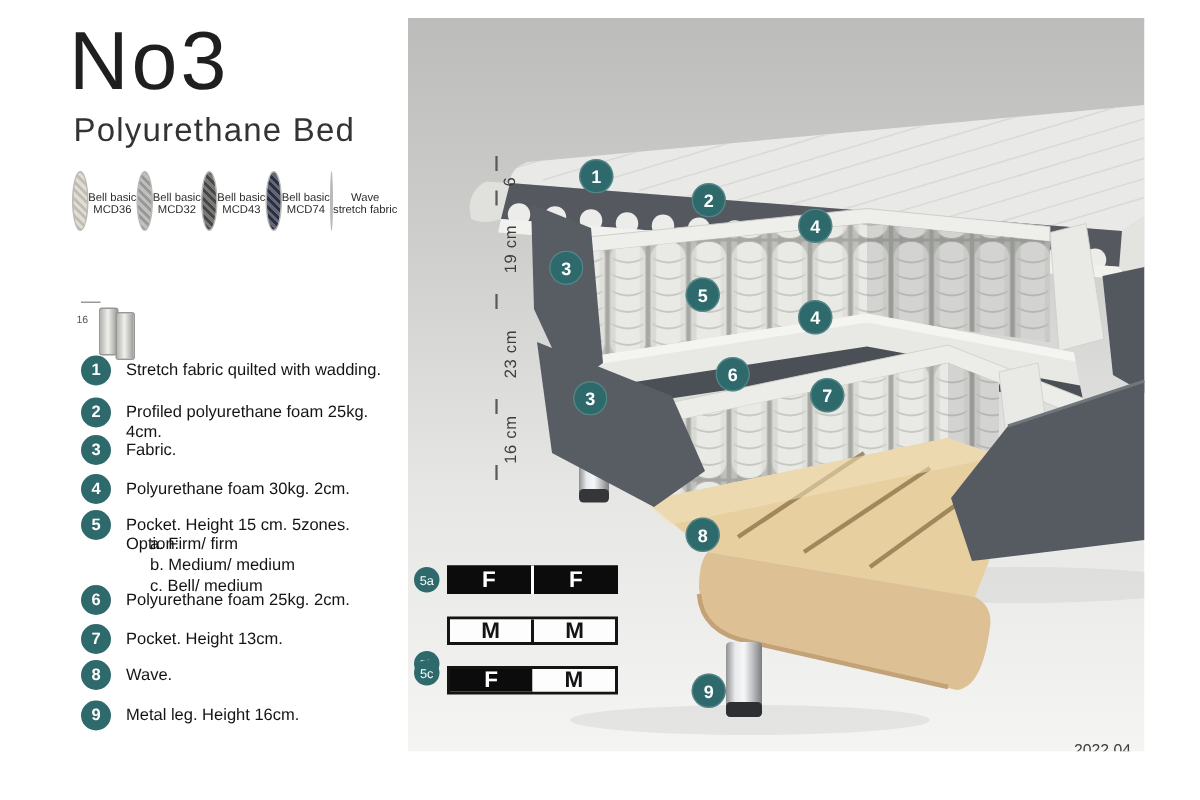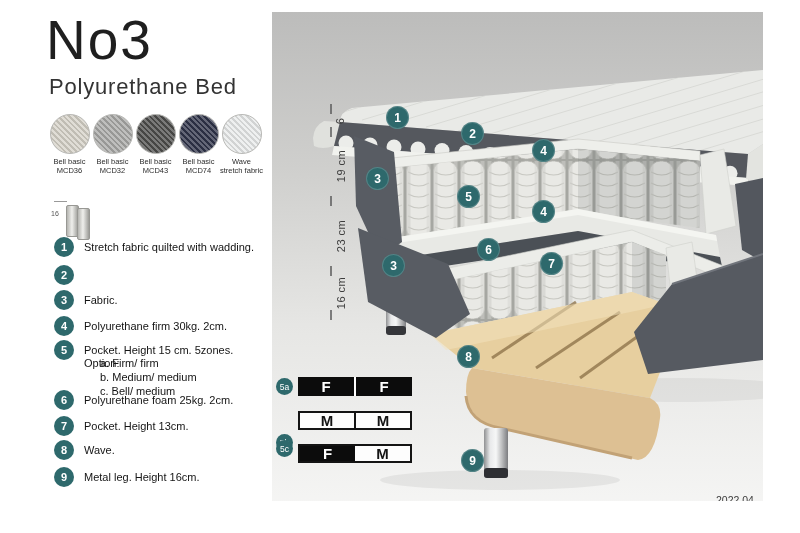--- a/index.html
+++ b/index.html
@@ -5,21 +5,21 @@
   html,body{margin:0;padding:0;background:#ffffff;}
   #stage{position:relative;width:800px;height:501px;background:#fff;overflow:hidden;
          font-family:"Liberation Sans",sans-serif;}
   .abs{position:absolute;}
 
   
   .title{left:46px;top:10px;font-size:55px;font-weight:300;color:#1f1f1f;letter-spacing:2px;line-height:60px;}
   .subtitle{left:49px;top:74px;font-size:22px;font-weight:300;color:#333;letter-spacing:.8px;}
 
   .swatch-row{left:48px;top:114px;width:220px;display:flex;}
-  .swatch{width:43px;display:flex;flex-direction:column;align-items:center;}
+  .swatch{width:43px;display:flex;align-items:center;}
   .swatch .dot{width:38px;height:38px;border-radius:50%;border:1px solid #b9b9b6;
     background-image:repeating-linear-gradient(45deg,rgba(255,255,255,.25) 0 2px,rgba(0,0,0,.10) 2px 4px);}
   .swatch .lbl{margin-top:4px;font-size:7.5px;line-height:8.5px;color:#2c2c2c;text-align:center;white-space:nowrap;}
   .sw1{background-color:#d6d2c8;} .sw2{background-color:#a9a9a7;} .sw3{background-color:#4e4e4c;}
   .sw4{background-color:#30344a;} .sw5{background-color:#e9ebeb;}
 
   .leg-icon{left:50px;top:194px;width:50px;height:48px;}
   .leg-icon .tick{position:absolute;left:4px;top:7px;width:13px;height:1px;background:#999;}
   .leg-icon .num{position:absolute;left:1px;top:16px;font-size:7px;color:#555;}
   .leg-icon .cyl{position:absolute;width:11px;height:30px;border-radius:2px;border:1px solid #989894;
@@ -231,28 +231,29 @@
     <div class="cyl c1"></div>
     <div class="cyl c2"></div>
   </div>
 
   <div class="abs feat" style="top:237px">
     <span class="fnum">1</span>
     <span class="ftext">Stretch fabric quilted with wadding.</span>
     </div>
   <div class="abs feat" style="top:265px">
     <span class="fnum">2</span>
+    <span class="ftext">Profiled polyurethane foam 25kg. 4cm.</span>
     </div>
   <div class="abs feat" style="top:290px">
     <span class="fnum">3</span>
     <span class="ftext">Fabric.</span>
     </div>
   <div class="abs feat" style="top:316px">
     <span class="fnum">4</span>
-    <span class="ftext">Polyurethane firm 30kg. 2cm.</span>
+    <span class="ftext">Polyurethane foam 30kg. 2cm.</span>
     </div>
   <div class="abs feat" style="top:340px">
     <span class="fnum">5</span>
     <span class="ftext">Pocket. Height 15 cm. 5zones. Option:</span>
     </div>
   <div class="abs fopts">
     <div>a. Firm/ firm</div>
     <div>b. Medium/ medium</div>
     <div>c. Bell/ medium</div>
   </div>

